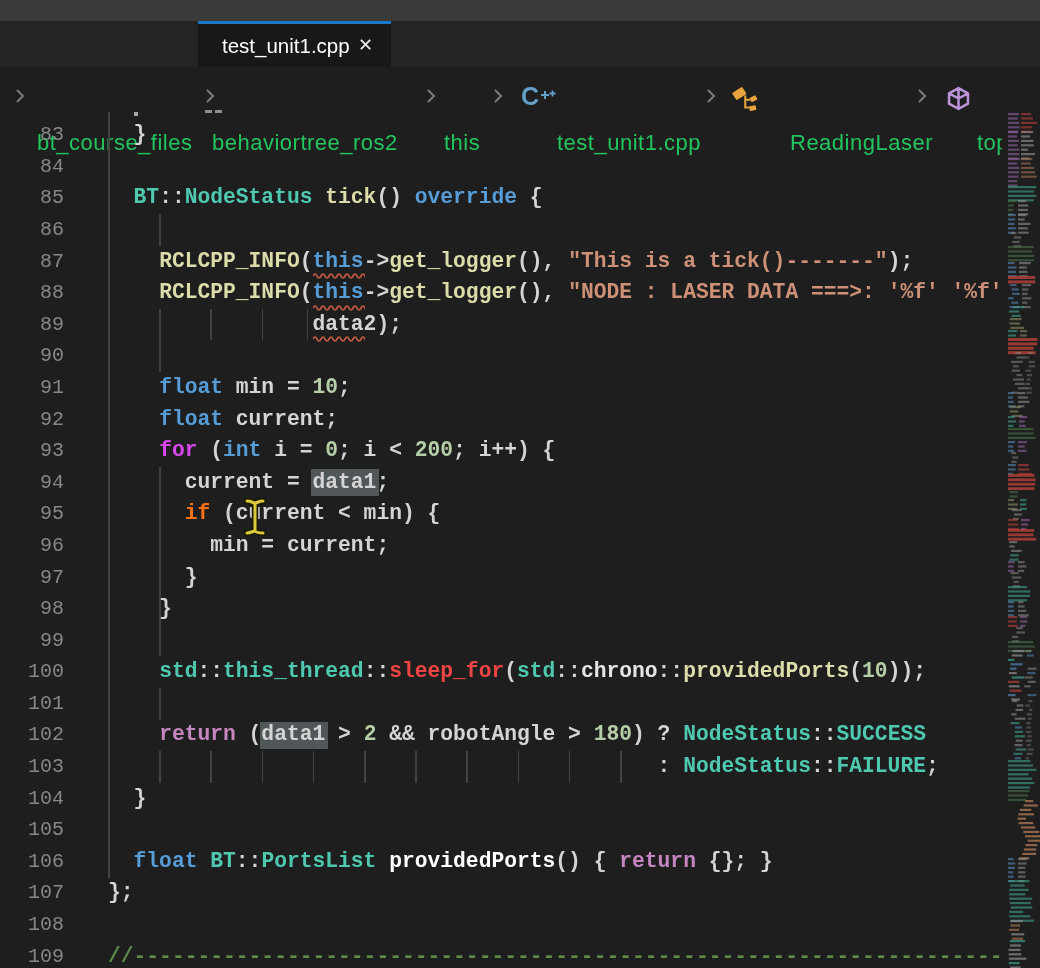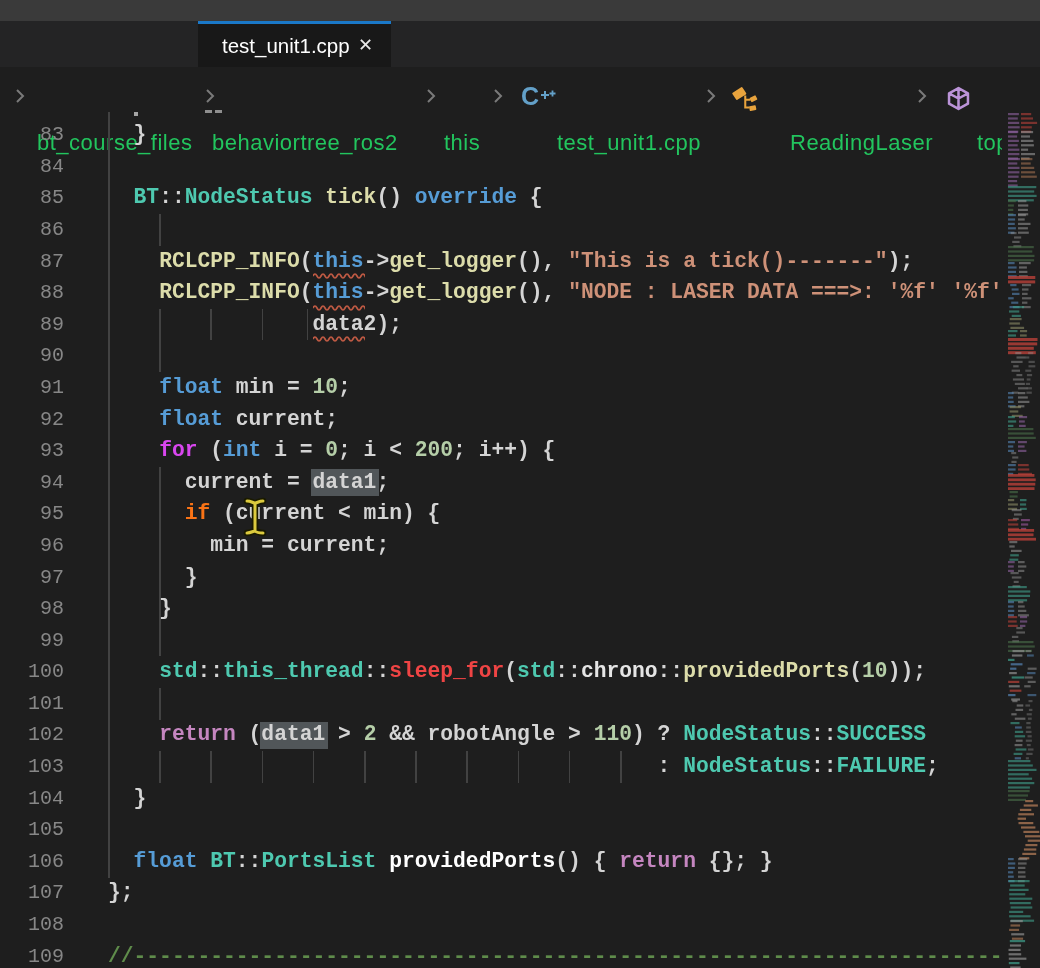--- a/index.html
+++ b/index.html
@@ -136,21 +136,21 @@
     <i style="color:#569cd6">float</i> current;
     <i style="color:#d946ef">for</i> (<i style="color:#569cd6">int</i> i = <i style="color:#b5cea8">0</i>; i &lt; <i style="color:#b5cea8">200</i>; i++) {
       current = data1;
       <i style="color:#f97316">if</i> (current &lt; min) {
         min = current;
       }
     }
 
     <i style="color:#4ec9b0">std</i>::<i style="color:#4ec9b0">this_thread</i>::<i style="color:#ef4444">sleep_for</i>(<i style="color:#4ec9b0">std</i>::<i style="color:#e5e5e5">chrono</i>::<i style="color:#dcdcaa">providedPorts</i>(<i style="color:#b5cea8">10</i>));
 
-    <i style="color:#c586c0">return</i> (data1 &gt; <i style="color:#b5cea8">2</i> &amp;&amp; robotAngle &gt; <i style="color:#b5cea8">110</i>) ? <i style="color:#4ec9b0">NodeStatus</i>::<i style="color:#4ec9b0">SUCCESS</i>
+    <i style="color:#c586c0">return</i> (data1 &gt; <i style="color:#b5cea8">2</i> &amp;&amp; robotAngle &gt; <i style="color:#b5cea8">180</i>) ? <i style="color:#4ec9b0">NodeStatus</i>::<i style="color:#4ec9b0">SUCCESS</i>
                                            : <i style="color:#4ec9b0">NodeStatus</i>::<i style="color:#4ec9b0">FAILURE</i>;
   }
 
   <i style="color:#569cd6">float</i> <i style="color:#4ec9b0">BT</i>::<i style="color:#4ec9b0">PortsList</i> <i style="color:#ffffff">providedPorts</i>() { <i style="color:#c586c0">return</i> {}; }
 };
 
 <i style="color:#5f8c4b">//------------------------------------------------------------------------</i></pre>
   <svg class="sq" style="left:312.8px;top:272.1px" width="52" height="7" viewBox="0 0 52 7">
       <path d="M0 4 q2 -4 4 0 t4 0 q2 -4 4 0 t4 0 q2 -4 4 0 t4 0 q2 -4 4 0 t4 0 q2 -4 4 0 t4 0 q2 -4 4 0 t4 0 q2 -4 4 0 t4 0" fill="none" stroke="#bf5a44" stroke-width="1.7"></path>
     </svg>

